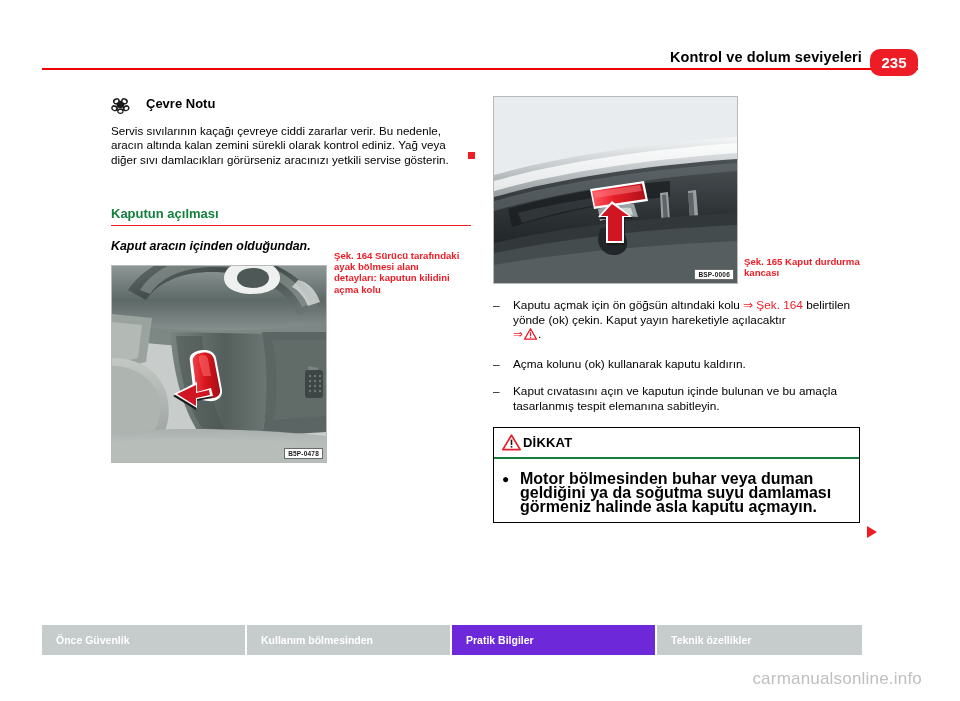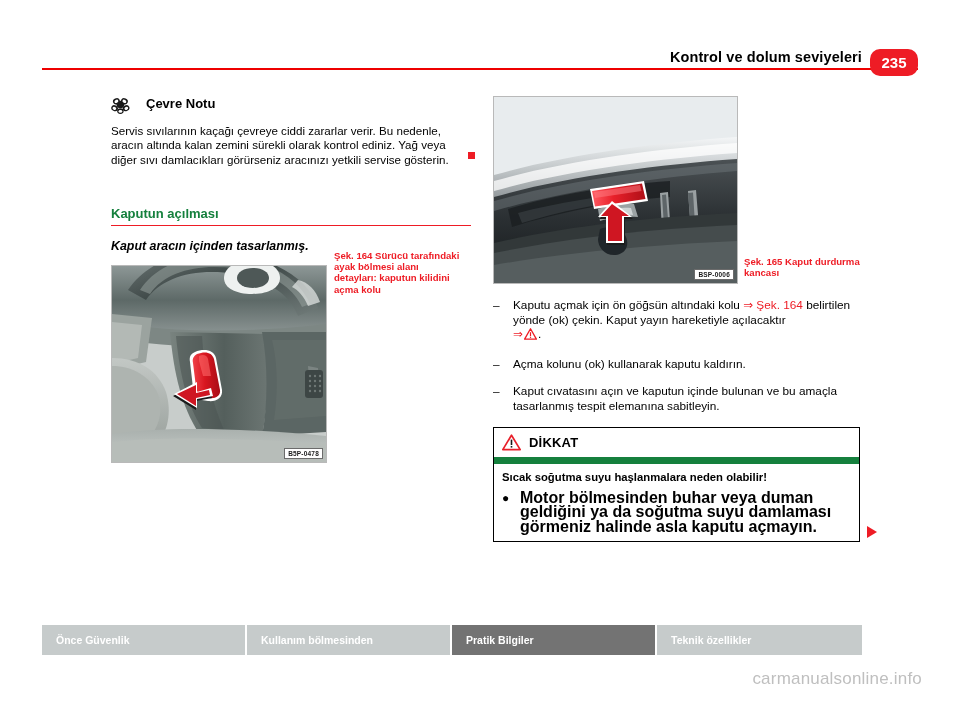--- a/index.html
+++ b/index.html
@@ -210,23 +210,23 @@
   
   .warnbox {
     border: 1px solid #000000;
     background: #ffffff;
     width: 365px;
     margin-top: 5px;
   }
   .warnbox-head {
     display: flex;
     align-items: center;
-    gap: 8px;
+    gap: 2px;
     padding: 5px 8px 4px 8px;
-    border-bottom: 7px solid #15803d;
+    border-bottom: 2px solid #15803d;
     height: 20px;
   }
   .warnbox-title {
     font-size: 13px;
     font-weight: bold;
     color: #000;
     letter-spacing: 0.2px;
   }
   .warnbox-body {
     padding: 6px 8px 7px 8px;
@@ -276,21 +276,21 @@
     color: #ffffff;
     font-size: 10.5px;
     font-weight: bold;
     display: flex;
     align-items: center;
     padding-left: 14px;
     box-sizing: border-box;
     border-right: 2px solid #ffffff;
   }
   .nav-cell:last-child { border-right: 0; }
-  .nav-cell.active { background: #737373; }
+  .nav-cell.active { background: #6d28d9; }
 
   
   .watermark {
     position: absolute;
     right: 38px;
     top: 669px;
     font-size: 17px;
     color: #bfbfbf;
     letter-spacing: 0.2px;
     font-family: "Liberation Sans", sans-serif;
@@ -333,21 +333,21 @@
         <span class="note-title">Çevre Notu</span>
       </div>
       <div class="body-text">Servis sıvılarının kaçağı çevreye ciddi zararlar verir. Bu nedenle, aracın altında kalan zemini sürekli olarak kontrol ediniz. Yağ veya diğer sıvı damlacıkları görürseniz aracınızı yetkili servise gösterin.</div>
       <div class="note-end-marker"></div>
     </div>
 
     <div class="section-head">
       <span class="section-head-text">Kaputun açılması</span>
       <div class="section-head-rule"></div>
     </div>
-    <div class="subtitle-italic">Kaput aracın içinden tasarlanmış.</div>
+    <div class="subtitle-italic">Kaput aracın içinden olduğundan.</div>
 
     <div class="figure fig-left">
       <svg width="214" height="196" viewBox="0 0 214 196">
         <defs>
           <linearGradient id="dashG" x1="0" y1="0" x2="0" y2="1">
             <stop offset="0" stop-color="#8d9796"></stop>
             <stop offset="0.5" stop-color="#5d6967"></stop>
             <stop offset="1" stop-color="#8c9594"></stop>
           </linearGradient>
           <linearGradient id="wheelG" x1="0" y1="0" x2="1" y2="1">
@@ -542,21 +542,20 @@
         <span style="line-height:0;">
           <svg width="19" height="17" viewBox="0 0 19 17">
             <path d="M9.5 1.2 L18.2 15.6 H0.8 Z" fill="#ffffff" stroke="#e8202a" stroke-width="1.7" stroke-linejoin="round"></path>
             <rect x="8.7" y="5.6" width="1.6" height="5.4" fill="#1a1a1a"></rect>
             <rect x="8.7" y="12.0" width="1.6" height="1.6" fill="#1a1a1a"></rect>
           </svg>
         </span>
         <span class="warnbox-title">DİKKAT</span>
       </div>
       <div class="warnbox-body">
-        <div class="warn-line">Sıcak soğutma suyu haşlanmalara neden olabilir!</div>
         <div class="warn-bullet-row">
           <span class="warn-bullet">●</span>
           <span class="warn-bullet-text">Motor bölmesinden buhar veya duman geldiğini ya da soğutma suyu damlaması görmeniz halinde asla kaputu açmayın.</span>
         </div>
       </div>
     </div>
   </div>
 
   <div class="continue-arrow">
     <svg width="12" height="14" viewBox="0 0 12 14">

